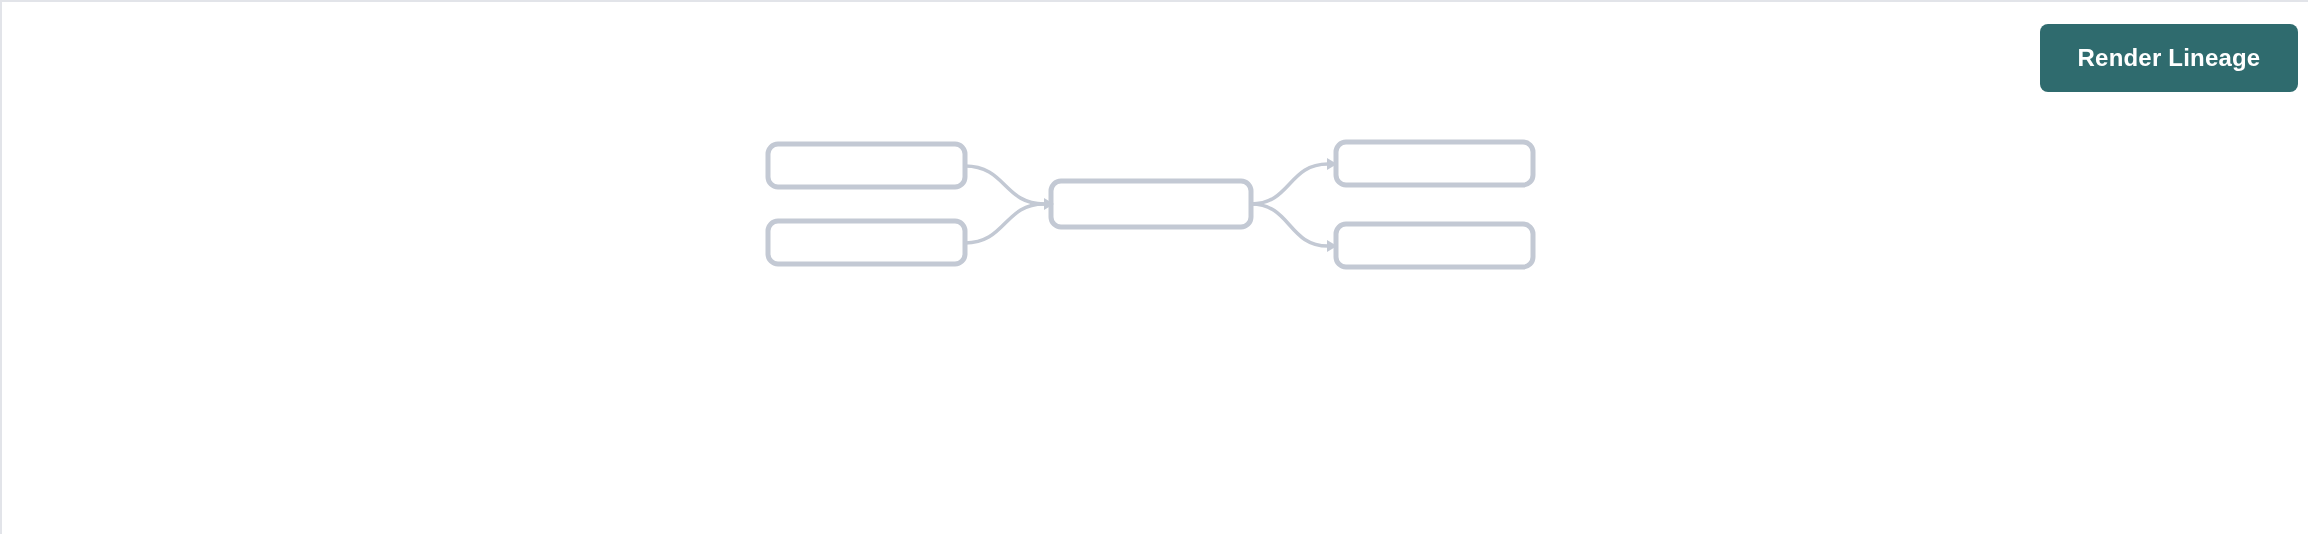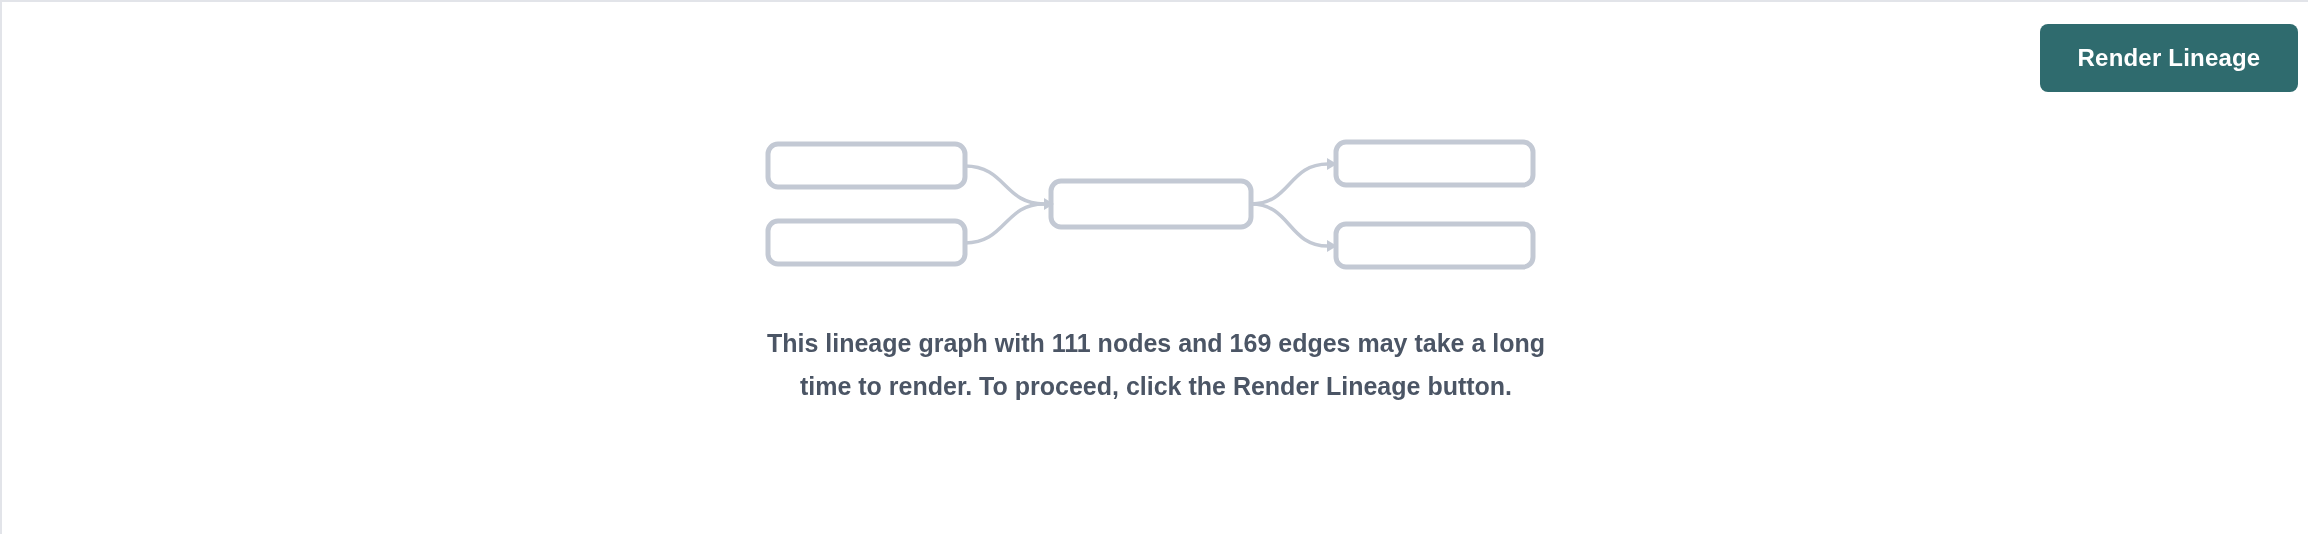--- a/index.html
+++ b/index.html
@@ -91,16 +91,15 @@
         <path d="M495 78 C 535 78, 532 38, 572 38"></path>
         <path d="M495 78 C 535 78, 532 120, 572 120"></path>
       </g>
       <g fill="#c3c9d4">
         <polygon points="288,72 298,78 288,84"></polygon>
         <polygon points="571,32 581,38 571,44"></polygon>
         <polygon points="571,114 581,120 571,126"></polygon>
       </g>
     </svg>
 
-    <div class="empty-message">This lineage graph with 111 nodes and 169 edges may take a long time to render. To proceed, click the Render Lineage button.</div>
 
   </div>
 </div>
 
 </body></html>

